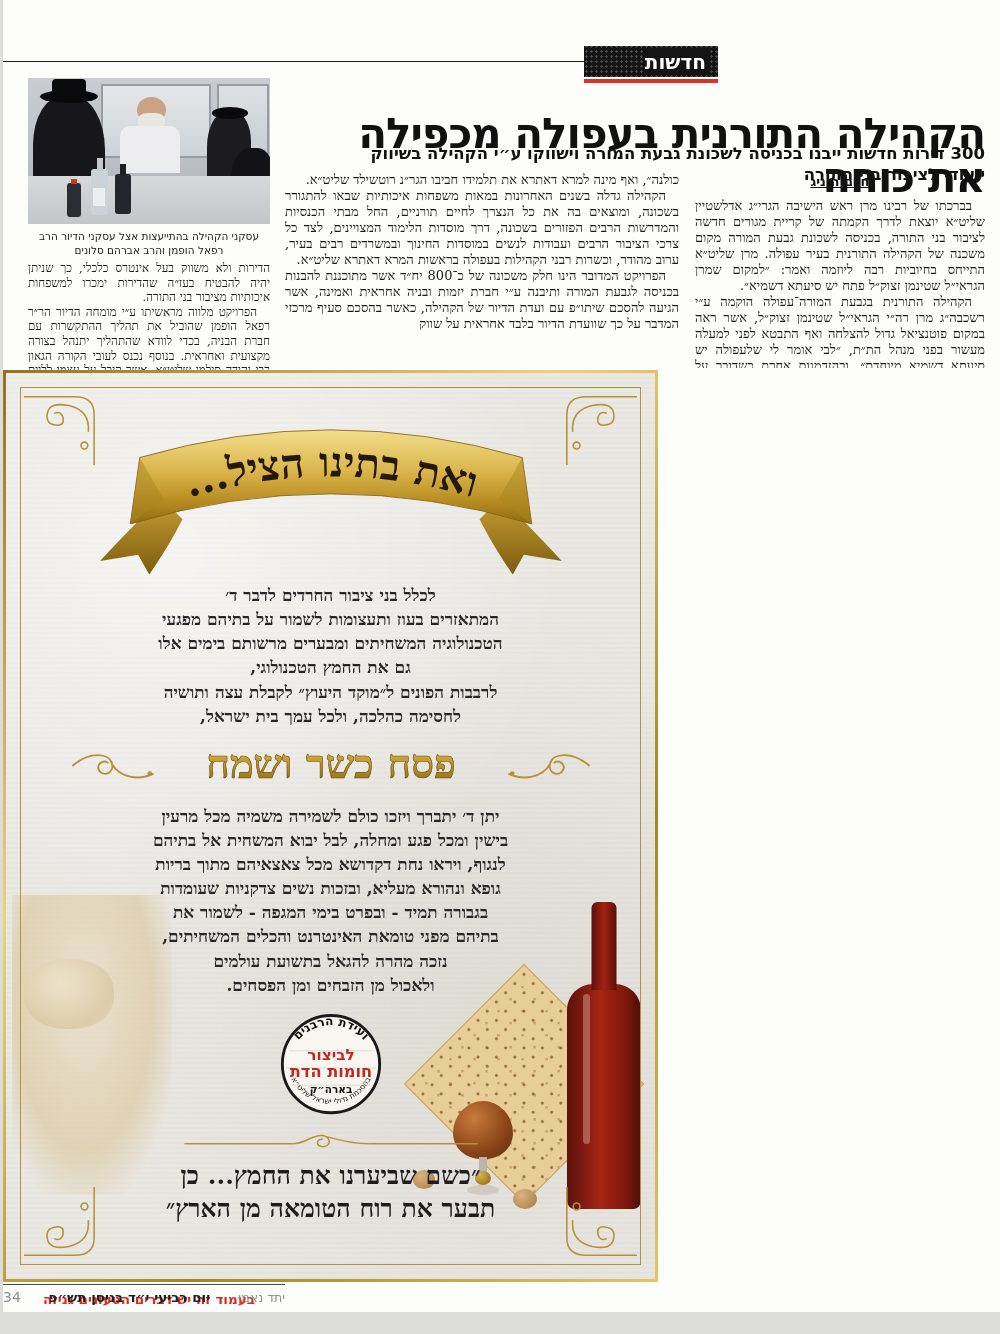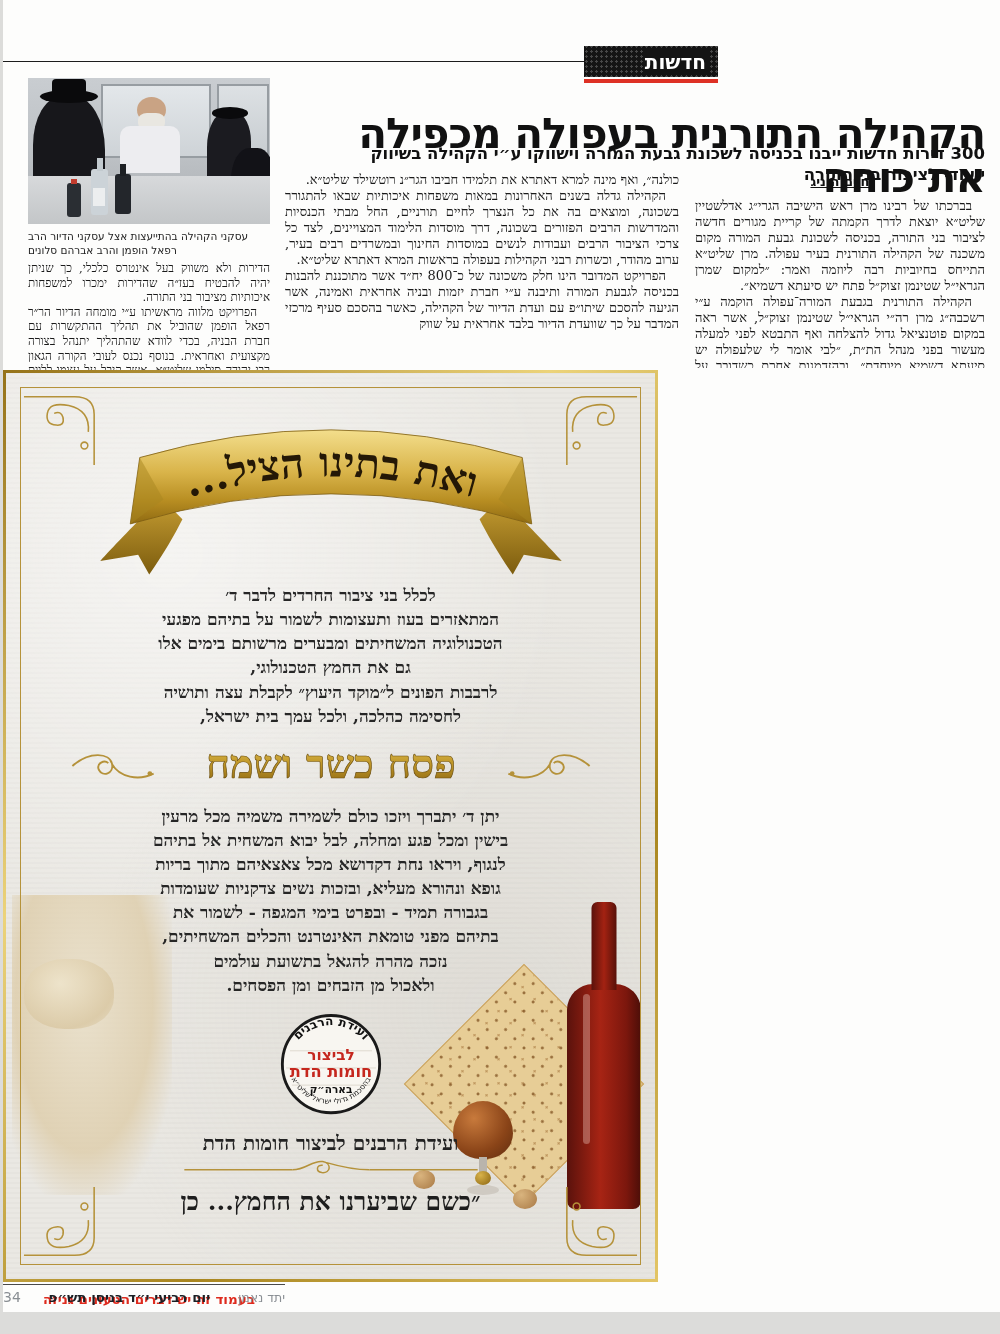--- a/index.html
+++ b/index.html
@@ -51,21 +51,21 @@
   .ph-man-r2{left:84%;top:48%;width:18%;height:52%;background:#121217;border-radius:42% 40% 0 0;}
   .ph-table{left:0;right:0;bottom:0;height:33%;background:linear-gradient(#d7d9db,#c3c6c8);}
   .ph-bottle1{left:26%;bottom:6%;width:7%;height:32%;background:#ccd3d8;border-radius:3px;}
   .ph-bottle1n{left:28.4%;bottom:36%;width:2.4%;height:9%;background:#c2cacf;}
   .ph-label1{left:27%;bottom:12%;width:5%;height:13%;background:#eceeef;}
   .ph-bottle2{left:36%;bottom:7%;width:6.5%;height:27%;background:#23262b;border-radius:3px;}
   .ph-bottle2n{left:38.2%;bottom:33%;width:2.2%;height:8%;background:#1d2024;}
   .ph-bottle3{left:16%;bottom:5%;width:6%;height:23%;background:#2a2e33;border-radius:3px;}
   .ph-cap3{left:17.6%;bottom:27.5%;width:2.8%;height:3.5%;background:#c23c2e;}
   .photo-caption{position:absolute;right:730px;top:229px;width:242px;font-family:"DejaVu Sans",sans-serif;
-      font-size:10.5px;line-height:1.35;color:#222;text-align:left;}
+      font-size:10.5px;line-height:1.35;color:#222;text-align:center;}
 
   .left-cont{position:absolute;right:730px;top:261px;width:242px;height:198px;overflow:hidden;}
   .left-cont .jtext{font-size:11.8px;line-height:14.6px;}
 
   
   .biz{position:absolute;right:730px;top:497px;width:242px;}
   .biz-headline{font-family:"DejaVu Sans",sans-serif;font-weight:bold;font-size:23px;line-height:1.12;
       text-align:center;color:#111;}
   .biz-deck{margin-top:10px;font-family:"DejaVu Sans",sans-serif;font-weight:bold;font-size:13px;
       line-height:1.35;text-align:center;color:#111;}
@@ -314,29 +314,29 @@
       </text>
       <text x="65" y="58" text-anchor="middle" font-size="16" font-weight="bold" fill="#c5271e" font-family="'DejaVu Sans',sans-serif">לביצור</text>
       <text x="65" y="76" text-anchor="middle" font-size="17" font-weight="bold" fill="#c5271e" font-family="'DejaVu Sans',sans-serif">חומות הדת</text>
       <text x="65" y="92" text-anchor="middle" font-size="11" font-weight="bold" fill="#111" font-family="'DejaVu Sans',sans-serif">בארה״ק</text>
       <path id="stBot" d="M22,74 A46,46 0 0 0 108,74" fill="none"></path>
       <text font-size="8" fill="#222" text-anchor="middle" font-family="'DejaVu Sans',sans-serif">
         <textPath href="#stBot" startOffset="50%">בהסכמת גדולי ישראל שליט״א</textPath>
       </text>
     </svg>
 
-    <div class="committee ad-z">ועידת הרבנים לביצור חומות הדת</div>
 
     <svg class="divider-svg ad-z" viewBox="0 0 320 24">
       <path d="M0,14 H118 M202,14 H320" stroke="#b5923a" stroke-width="1.6"></path>
       <path d="M118,14 C133,14 140,3 151,5 C161,7 160,18 150,17 C143,16 144,8 151,9 M151,5 C165,9 182,14 202,14" stroke="#b5923a" stroke-width="1.6" fill="none"></path>
     </svg>
 
     <div class="ad-quote ad-z">
       <div>״כשם שביערנו את החמץ... כן</div>
+      <div>תבער את רוח הטומאה מן הארץ״</div>
     </div>
   </div>
 
   <div class="footer">
     <span class="f-paper">יתד נאמן</span>
     <span class="f-date">יום רביעי י״ד בניסן תש״פ</span>
     <span class="f-num">34</span>
   </div>
 
   <div class="scan-right"></div>

